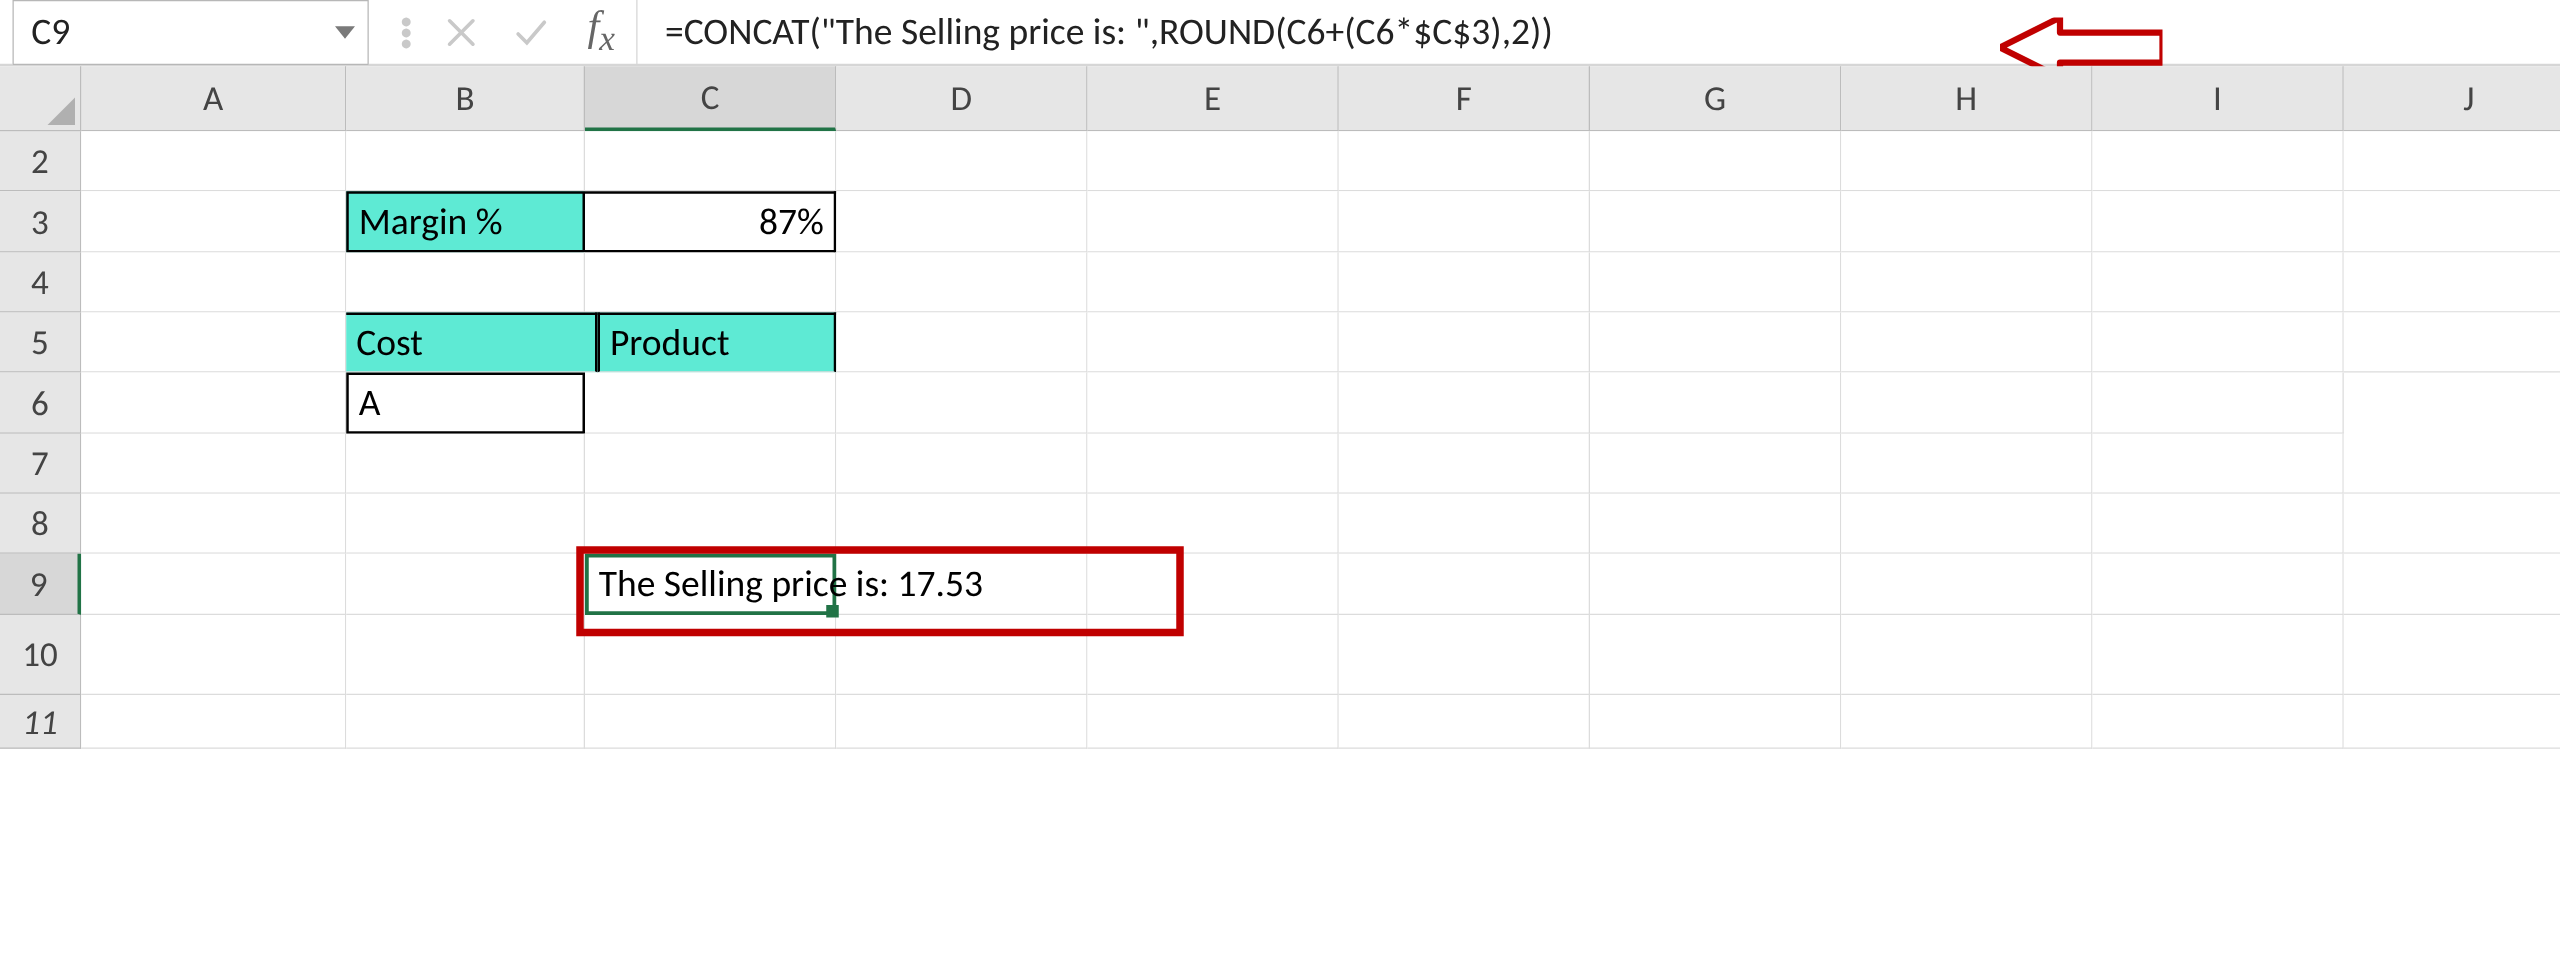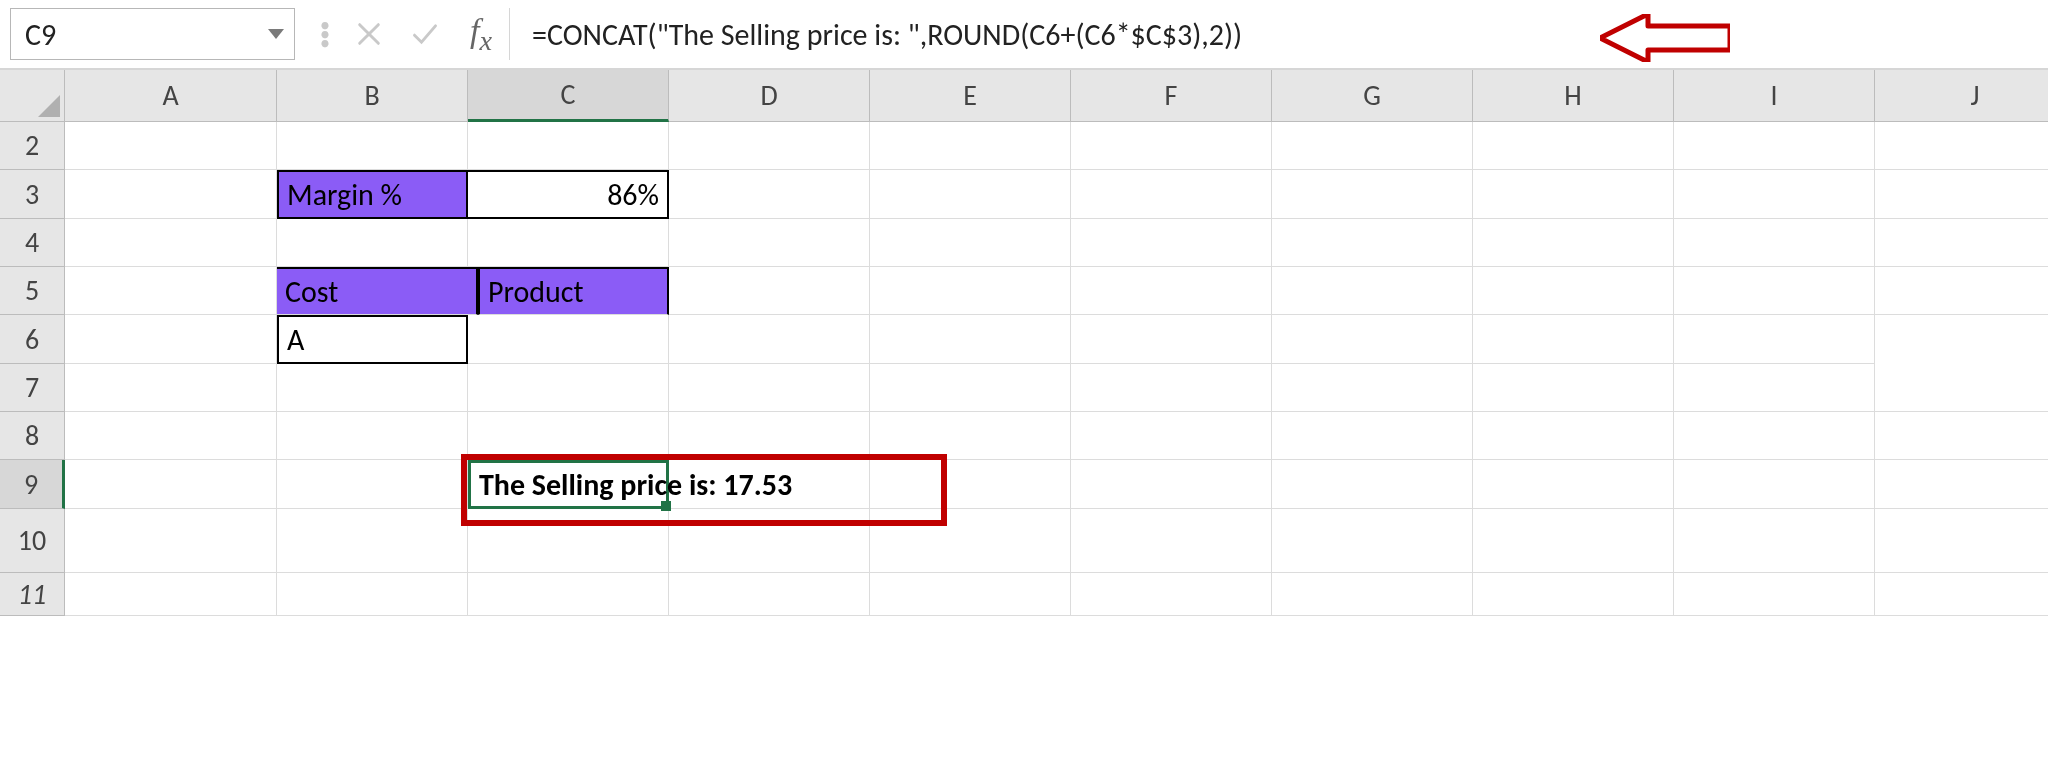--- a/index.html
+++ b/index.html
@@ -8,21 +8,21 @@
   background: #fff;
   overflow: hidden;
   width: 2048px;
   height: 777px;
 }
 
 
 .formula-bar {
   display: flex;
   align-items: center;
-  height: 70px;
+  height: 53px;
   padding: 8px 10px;
   border-bottom: 2px solid #d6d6d6;
   background: #fff;
   justify-content: center;
 }
 .name-box {
   width: 285px;
   height: 52px;
   border: 1px solid #b7b7b7;
   background: #fff;
@@ -161,27 +161,26 @@
   position: relative;
 }
 .cell.right { justify-content: flex-end; }
 .cell.left { justify-content: flex-start; }
 
 
 .bt { border-top: 2px solid #000 !important; }
 .bb { border-bottom: 2px solid #000 !important; }
 .bl { border-left: 2px solid #000 !important; }
 .br { border-right: 2px solid #000 !important; }
-.shade { background: #8b5cf6; }
+.shade { background: #5eead4; }
 
 
 .active-cell {
   border: 3px solid #217346 !important;
   z-index: 5;
-  font-weight: bold;
 }
 .active-cell::after {
   content: "";
   position: absolute;
   right: -5px;
   bottom: -5px;
   width: 10px; height: 10px;
   background: #217346;
 }
 
@@ -311,21 +310,21 @@
         <div class="cell wF h2"></div>
         <div class="cell wG h2"></div>
         <div class="cell wH h2"></div>
         <div class="cell wI h2"></div>
         <div class="cell wJ h2"></div>
       </div>
 
       <div class="row">
         <div class="cell wA h3"></div>
         <div class="cell wB h3 left shade bt bl bb br">Margin %</div>
-        <div class="cell wC h3 right bt bb br">86%</div>
+        <div class="cell wC h3 right bt bb br">87%</div>
         <div class="cell wD h3"></div>
         <div class="cell wE h3"></div>
         <div class="cell wF h3"></div>
         <div class="cell wG h3"></div>
         <div class="cell wH h3"></div>
         <div class="cell wI h3"></div>
         <div class="cell wJ h3"></div>
       </div>
 
       <div class="row">

